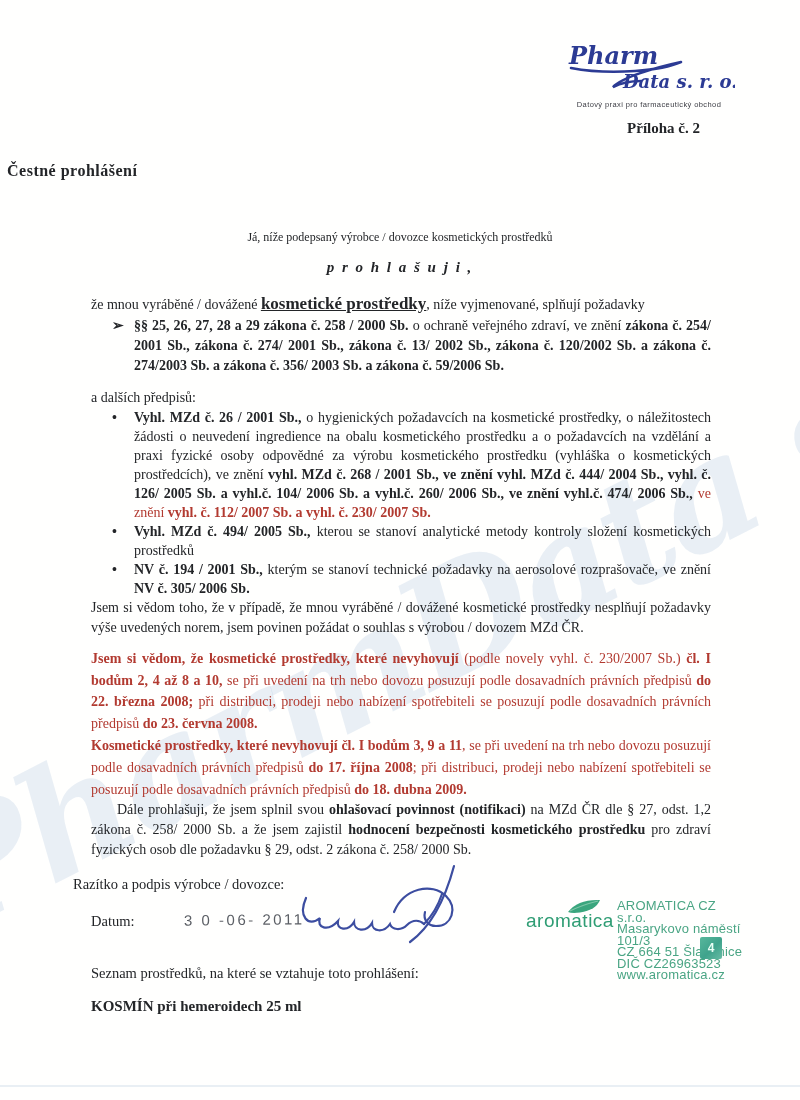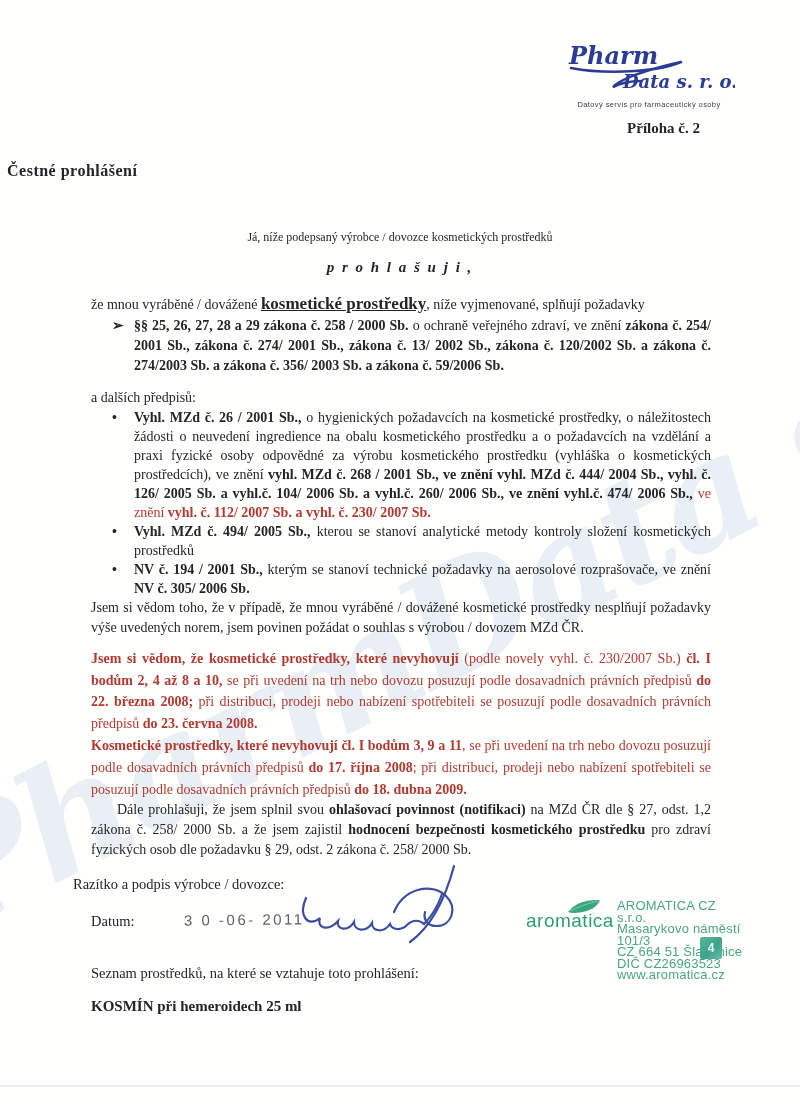--- a/index.html
+++ b/index.html
@@ -97,21 +97,21 @@
 <div class="page">
 
   <div class="watermark">PharmData s.r.o.</div>
 
   <div class="logo-wrap">
     <svg width="172" height="52" viewBox="0 0 172 52">
       <text x="6" y="22" font-family="DejaVu Serif, serif" font-style="italic" font-weight="bold" font-size="24" fill="#2c3b94">Pharm</text>
       <path d="M8,26 C50,34 100,28 118,20 M118,20 C90,26 58,36 50,45 C58,41 70,39 78,39" fill="none" stroke="#2c3b94" stroke-width="2.6" stroke-linecap="round"></path>
       <text x="60" y="46" font-family="DejaVu Serif, serif" font-style="italic" font-weight="bold" font-size="18" fill="#2c3b94">Data s. r. o.</text>
     </svg>
-    <div class="logo-tagline">Datový servis pro farmaceutický osoby</div>
+    <div class="logo-tagline">Datový praxi pro farmaceutický obchod</div>
   </div>
 
   <div class="attachment">Příloha č. 2</div>
 
   <div class="doc-title">Čestné prohlášení</div>
 
   <div class="intro-line">Já, níže podepsaný výrobce / dovozce kosmetických prostředků</div>
   <div class="declare-line">p r o h l a š u j i ,</div>
 
   <div class="col">

